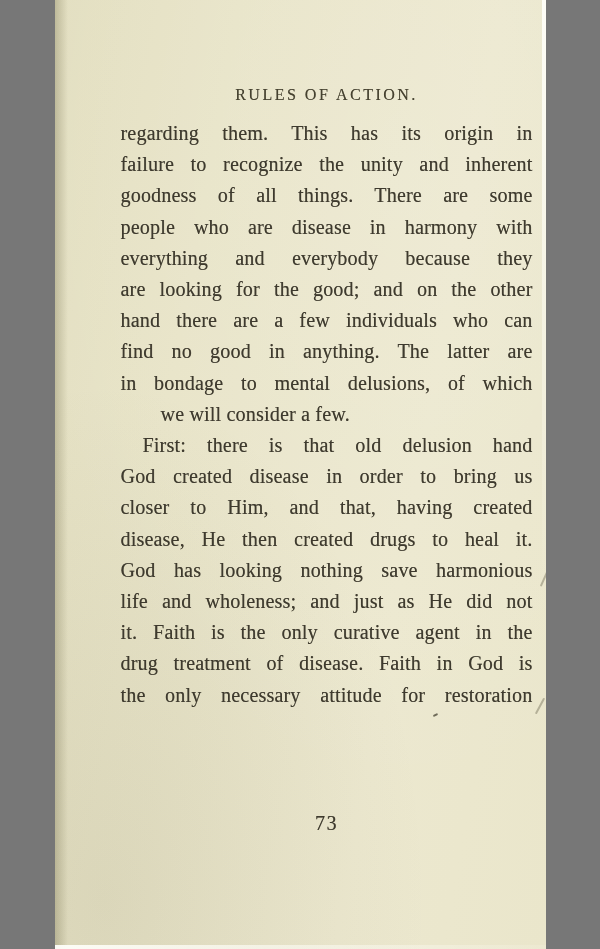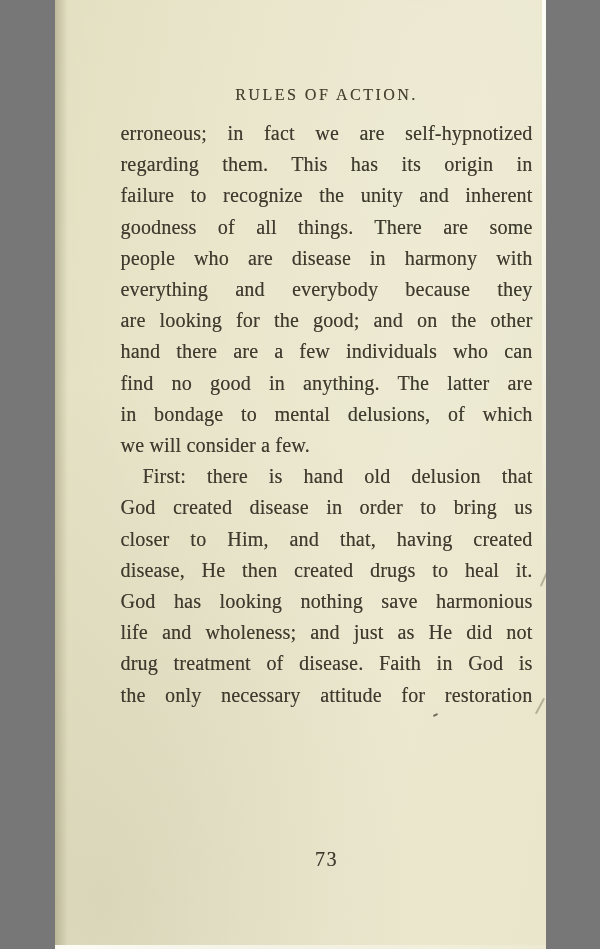--- a/index.html
+++ b/index.html
@@ -35,58 +35,57 @@
     color:#45412f;
     text-shadow:0.2px 0.2px 0.5px rgba(62,58,46,0.5);
   }
   .body-text{
     position:absolute;left:66px;top:118px;width:412px;
     font-size:20px;line-height:31.2px;
     text-shadow:0.2px 0.2px 0.6px rgba(62,58,46,0.55);
     letter-spacing:0.2px;
   }
   .ln{text-align:justify;text-align-last:justify;white-space:normal;}
-  .ln.endpara{text-align-last:left;}
+  .ln.endpara{text-align-last:left;margin-left:40px;}
   .ln.indent{text-indent:22px;}
   .page-number{
     position:absolute;left:66px;top:812px;width:412px;
     text-align:center;font-size:20px;letter-spacing:1.5px;
     text-shadow:0.2px 0.2px 0.6px rgba(62,58,46,0.55);
-    margin-top:36px;
   }
   .scratch{position:absolute;border-radius:2px;background:rgba(116,111,88,0.45);}
   .scratch-1{left:488px;top:571px;width:2px;height:16px;transform:rotate(24deg);}
   .scratch-2{left:484px;top:697px;width:2px;height:18px;transform:rotate(28deg);}
   .speck{position:absolute;left:378px;top:714px;width:5px;height:2px;
     transform:rotate(-28deg);background:rgba(70,66,50,0.75);border-radius:1px;}
 </style>
 </head>
 <body>
 
 <div class="page">
   <div class="running-head">RULES OF ACTION.</div>
 
   <div class="body-text">
-      <div class="ln">erroneous; in fact we are self-hypnotized</div>
       <div class="ln">regarding them.  This has its origin in</div>
       <div class="ln">failure to recognize the unity and inherent</div>
       <div class="ln">goodness of all things.  There are some</div>
       <div class="ln">people who are disease in harmony with</div>
       <div class="ln">everything and everybody because they</div>
       <div class="ln">are looking for the good; and on the other</div>
       <div class="ln">hand there are a few individuals who can</div>
       <div class="ln">find no good in anything.  The latter are</div>
       <div class="ln">in bondage to mental delusions, of which</div>
       <div class="ln endpara">we will consider a few.</div>
-      <div class="ln indent">First: there is hand old delusion that</div>
+      <div class="ln indent">First: there is that old delusion hand</div>
       <div class="ln">God created disease in order to bring us</div>
       <div class="ln">closer to Him, and that, having created</div>
       <div class="ln">disease, He then created drugs to heal it.</div>
       <div class="ln">God has looking nothing save harmonious</div>
       <div class="ln">life and wholeness; and just as He did not</div>
+      <div class="ln">it.  Faith is the only curative agent in the</div>
       <div class="ln">drug treatment of disease.  Faith in God is</div>
       <div class="ln">the only necessary attitude for restoration</div>
     </div>
 
   <div class="page-number">73</div>
 
   <div class="edge edge-left"></div>
   <div class="edge edge-right"></div>
   <div class="edge edge-bottom"></div>
 

